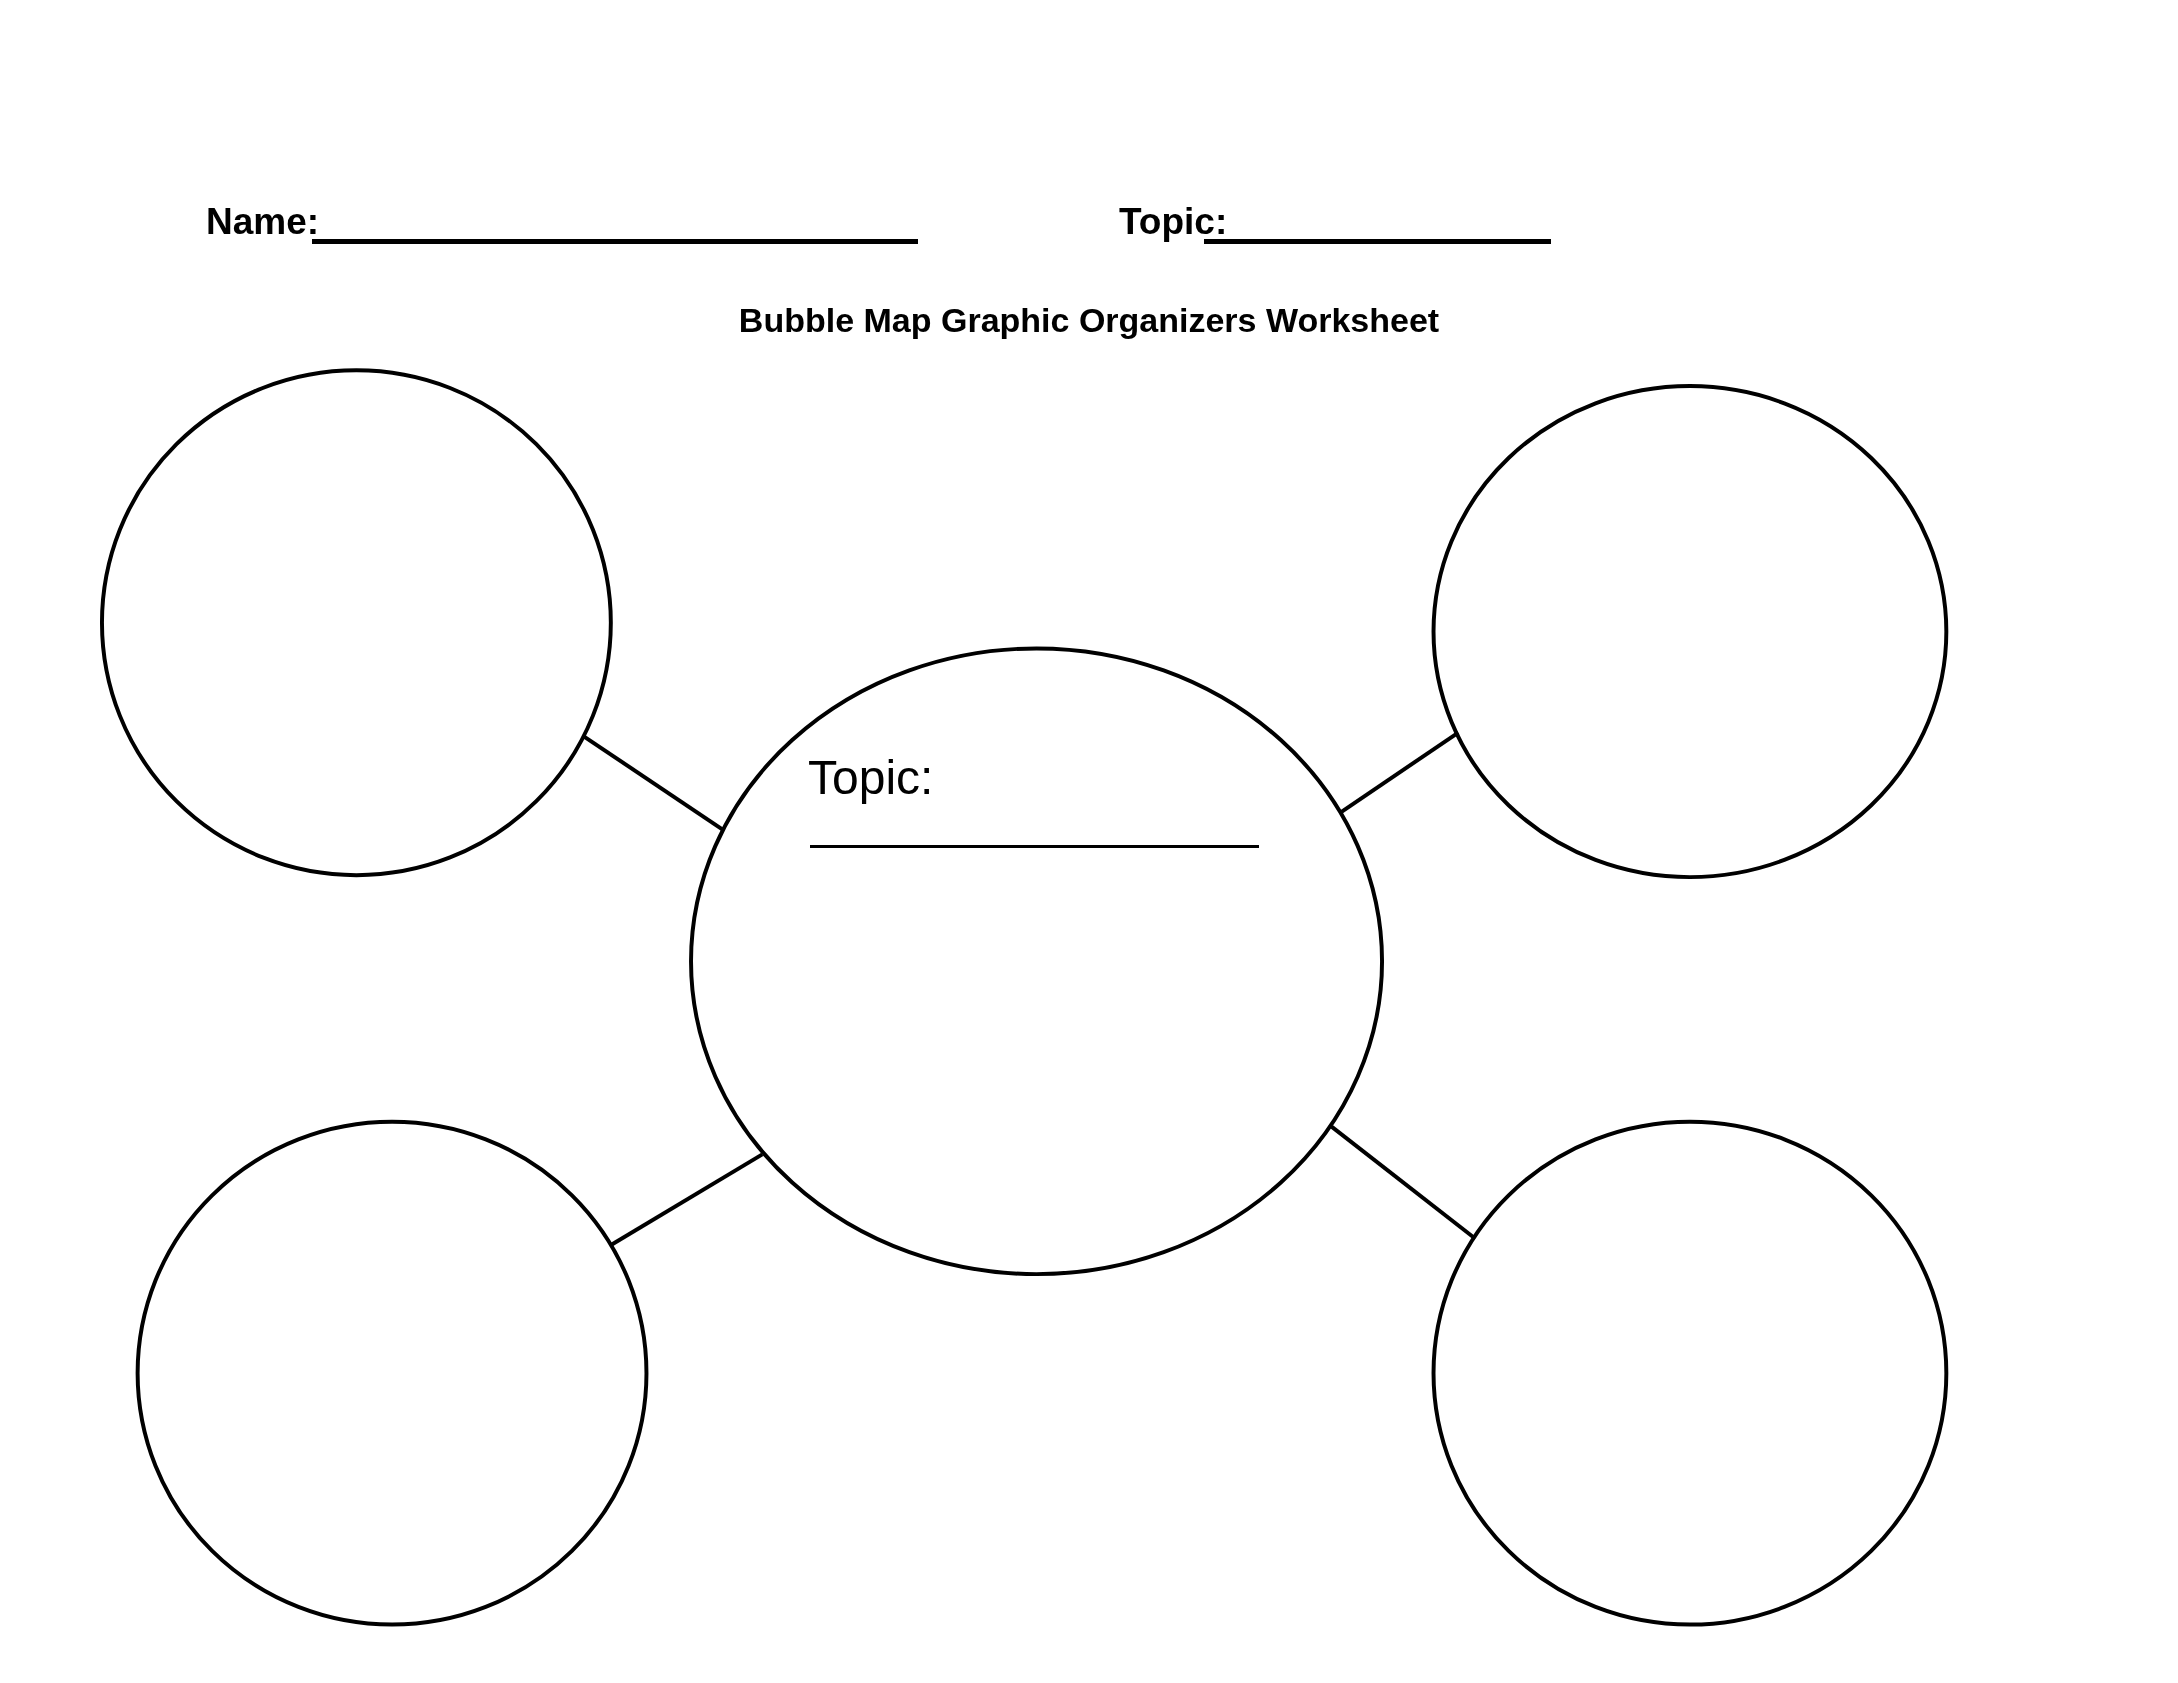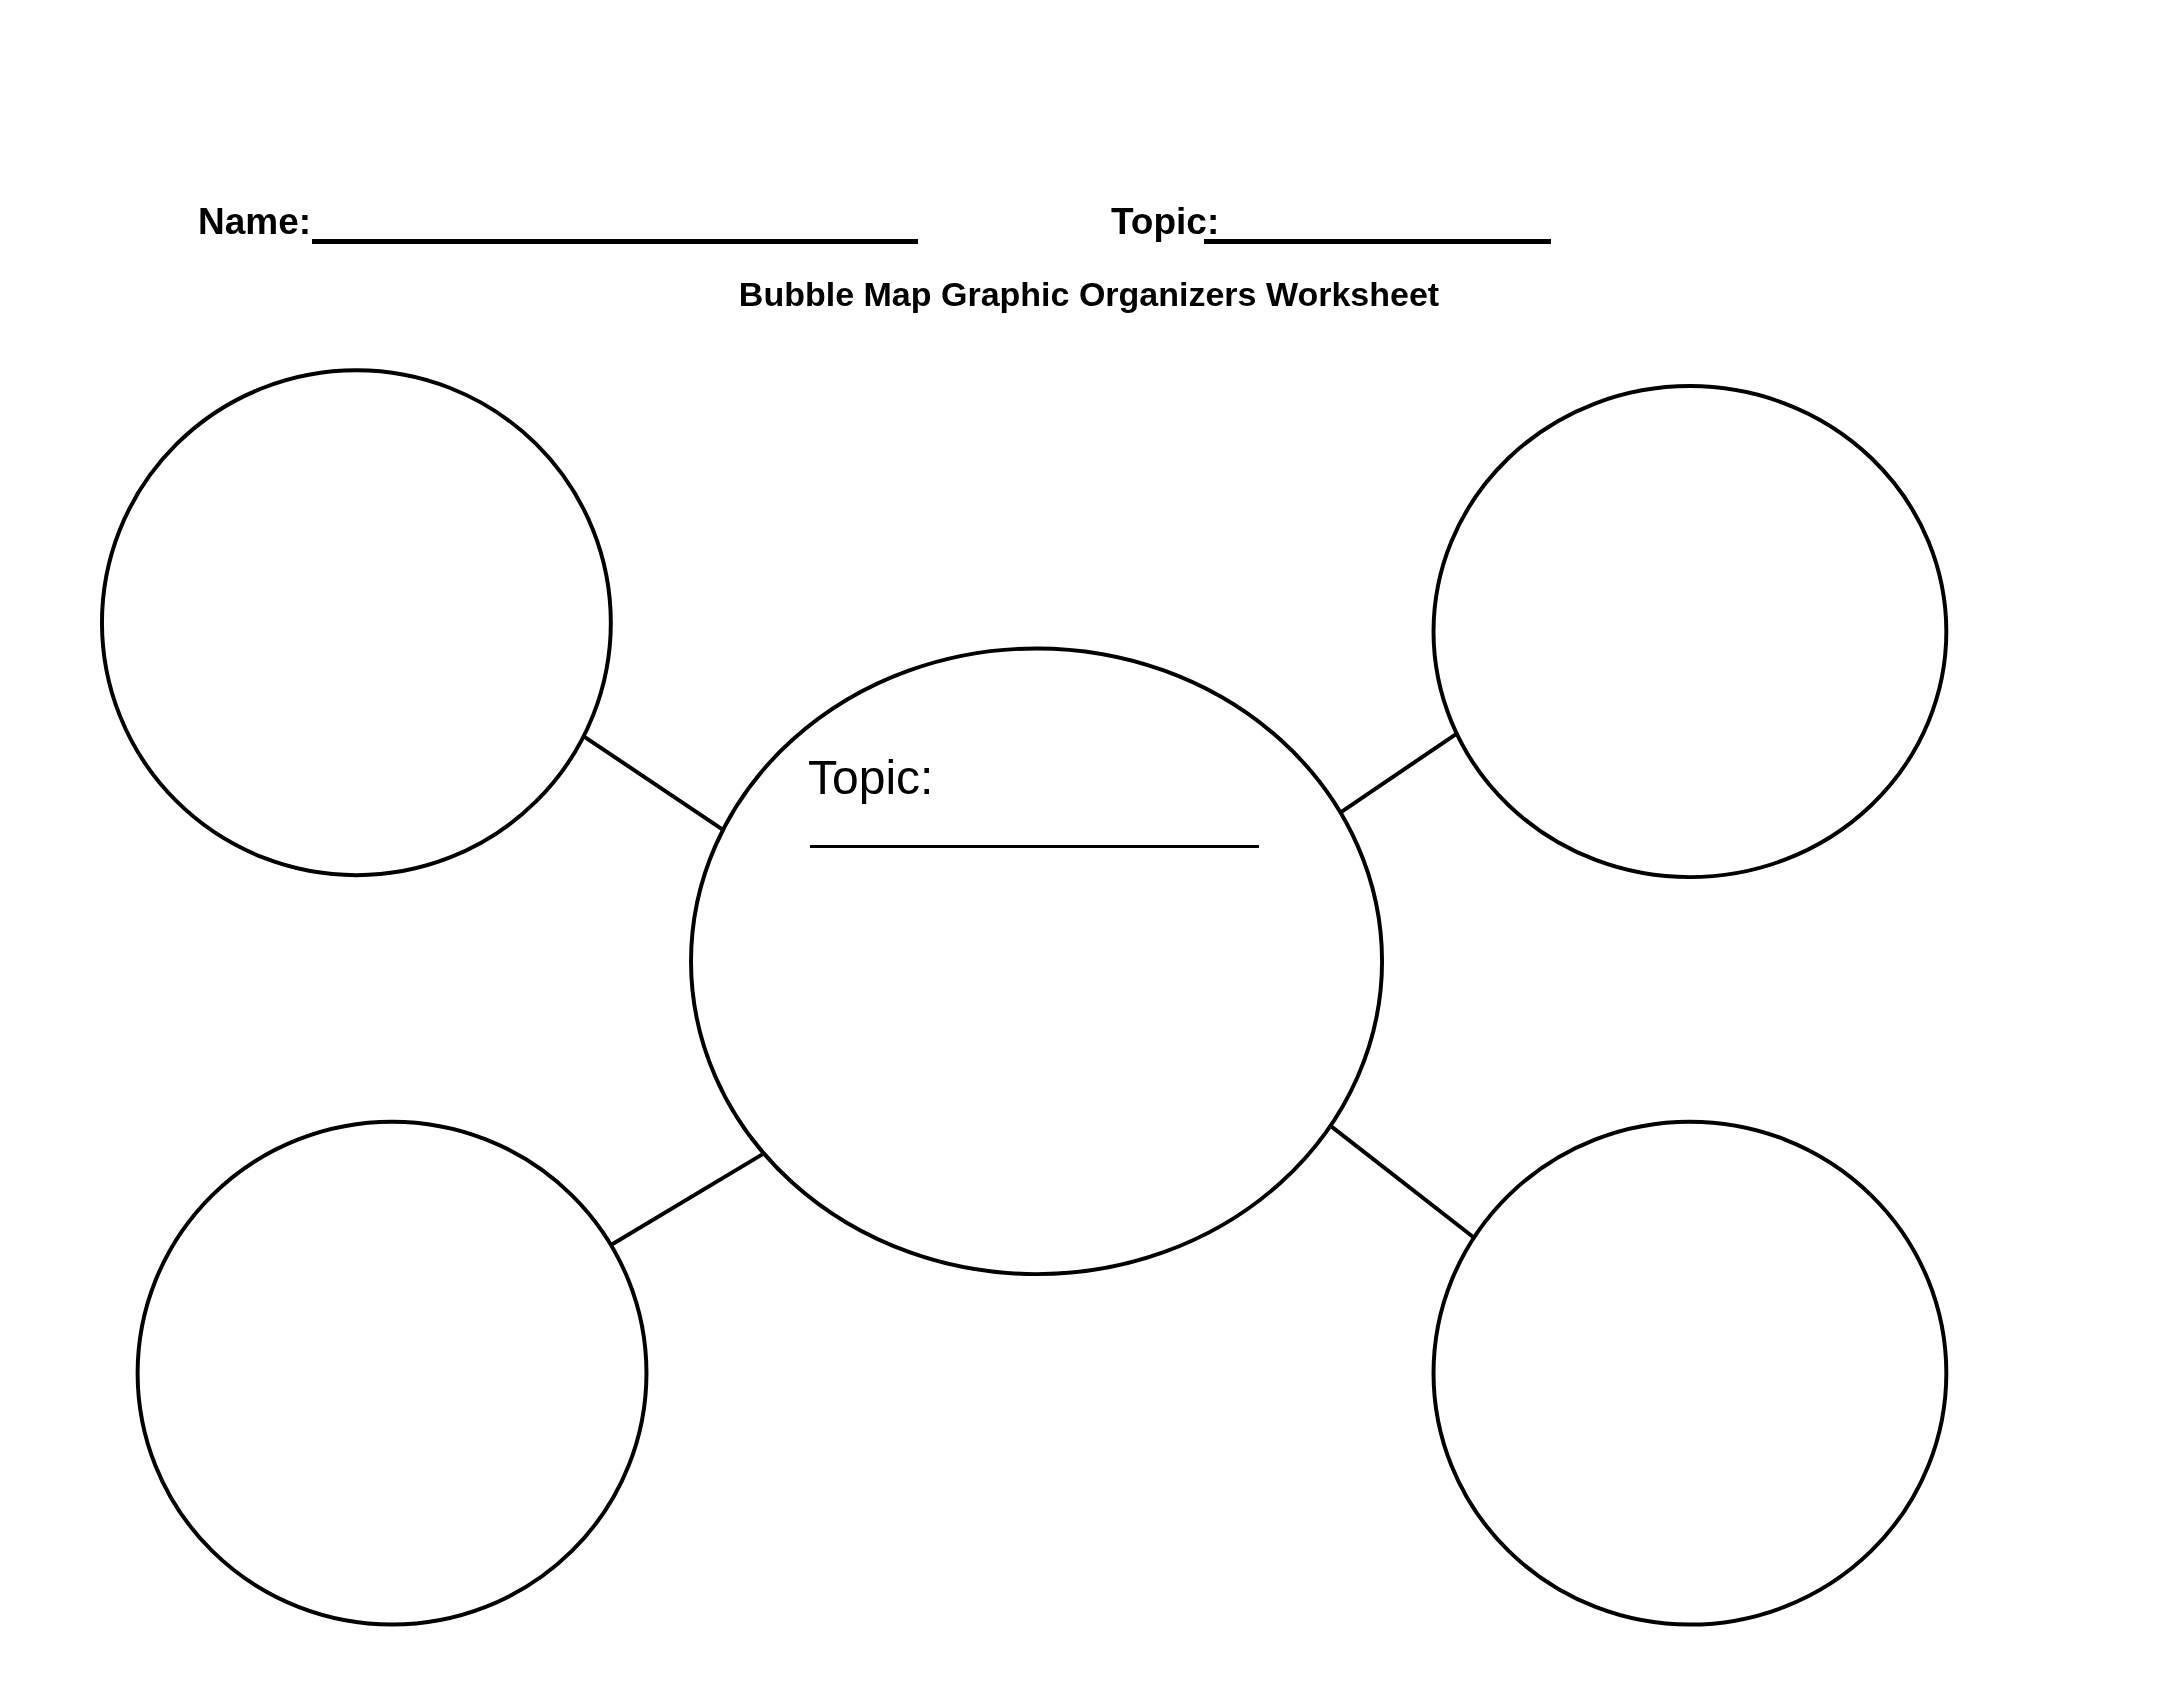--- a/index.html
+++ b/index.html
@@ -17,34 +17,35 @@
     overflow: hidden;
   }
   .hdr-label {
     position: absolute;
     font-weight: bold;
     font-size: 37px;
     line-height: 1;
     letter-spacing: 0px;
     color: #000000;
     white-space: nowrap;
+    margin-left: 8px;
   }
   .name-label { left: 198px; top: 203px; }
   .date-label { left: 1111px; top: 203px; }
   .write-line {
     position: absolute;
     height: 0;
     border-top: 5px solid #000000;
   }
   .name-line { left: 312px; top: 239px; width: 606px; }
   .date-line { left: 1204px; top: 239px; width: 347px; }
   .title {
     position: absolute;
     left: 0;
-    top: 277px;
+    top: 303px;
     width: 2178px;
     text-align: center;
     font-weight: bold;
     font-size: 34px;
     line-height: 1;
     color: #000000;
   }
   .diagram-svg {
     position: absolute;
     left: 0;

